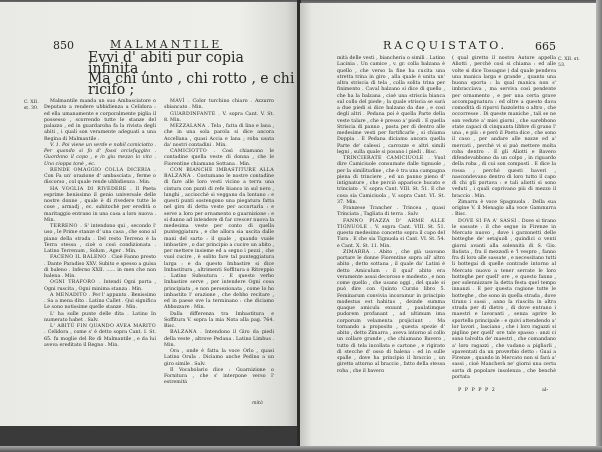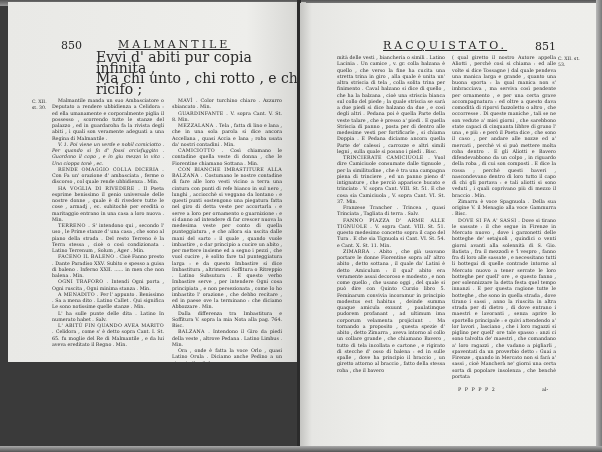--- a/index.html
+++ b/index.html
@@ -1,19 +1,19 @@
 <!DOCTYPE html>
 <html><head>
 <meta charset="utf-8">
 <style>
   html,body{margin:0;padding:0;}
   body{width:602px;height:452px;overflow:hidden;background:#3a3a3a;position:relative;font-family:"DejaVu Serif","Liberation Serif",serif;}
   .topband{position:absolute;left:0;top:0;width:602px;height:6px;background:linear-gradient(#555,#9a9a9a);}
   .page{position:absolute;background:#ebebe8;color:#2a2a2a;overflow:hidden;}
-  .page.left{left:8px;top:2px;width:298px;height:360px;background:linear-gradient(90deg,#e9e9e6 0%,#eeeeeb 80%,#d9d9d6 96%,#bdbdba 100%);}
+  .page.left{left:0;top:2px;width:298px;height:424px;background:linear-gradient(90deg,#e9e9e6 0%,#eeeeeb 80%,#d9d9d6 96%,#bdbdba 100%);}
   .page.right{left:300px;top:3px;width:296px;height:446px;background:linear-gradient(90deg,#c4c4c1 0%,#e6e6e3 4%,#efefec 30%,#eeeeeb 100%);}
   .gutter{position:absolute;left:297px;top:0;width:4px;height:452px;background:#2b2b2b;}
   .rightedge{position:absolute;left:596px;top:0;width:6px;height:452px;background:linear-gradient(90deg,#bbb,#777);}
   .bottomshade{position:absolute;left:0;bottom:0;width:602px;height:6px;background:linear-gradient(#aaa,#555);}
   .running-head{position:absolute;font-size:11px;letter-spacing:3px;}
   .folio{position:absolute;font-size:11px;}
   .verse{position:absolute;left:88px;top:20px;font-size:14px;line-height:10.5px;}
   .col{position:absolute;font-size:4.8px;line-height:6.25px;text-align:justify;}
   .col p{margin:0;text-indent:6px;}
   .col .lem{font-variant:small-caps;letter-spacing:.3px;}
@@ -56,22 +56,22 @@
     <p><span class="lem">BALZANA .</span> <span>Intendono il Giro da piedi della veste , altrove Pedana . Latino Limbus . Min.</span></p>
     <p><span>Ora , onde è fatta la voce Orlo , quasi Latino Orula . Diciamo anche Pedino a un giro simile . Salv.</span></p>
     <p><span>Il Vocabolario dice : Guarnizione o Fornitura , che s' interpone verso l' estremità</span></p>
   </div>
   <div class="catch" style="left:252px;top:398px;font-style:italic;">mità</div>
 </div>
 
 <div class="gutter"></div>
 
 <div class="page right">
-  <div class="running-head" style="left:83px;top:36px;text-decoration:underline;">RACQUISTATO.</div>
-  <div class="folio" style="left:235px;top:37px;">851</div>
+  <div class="running-head" style="left:83px;top:36px;">RACQUISTATO.</div>
+  <div class="folio" style="left:235px;top:37px;">665</div>
   <div class="col" style="left:37px;top:52px;width:108px;">
     <p style="text-indent:0"><span>mità delle vesti , biancheria o simili . Latino Lacinia . Un camice , v. gr. colla balzana è quello , che verso la fine ha cucita una stretta trina in giro , alla quale è unita un' altra striscia di tela , colla solita trina per finimento . Caval balzano si dice di quello , che ha la balzana , cioè una striscia bianca sul collo del piede ; la quale striscia se sarà a due piedi si dice balzano da due , e così degli altri . Pedana poi è quella Parte della veste talare , che è presso a' piedi . E quella Striscia di panno , posta per di dentro alle medesime vesti per fortificarle , si chiama Doppia . E Pedana diciamo ancora quella Parte de' calessi , carrozze e altri simili legni , sulla quale si posano i piedi . Bisc.</span></p>
     <p><span class="lem">TRINCIERATE CAMICIUOLE .</span> <span>Vuol dire Camiciuole consumate dalle tignuole , per la similitudine , che è tra una campagna piena di trinciere , ed un panno pieno d' intignature , che perciò apparisce bucato e trinciato . V. sopra Cant. VIII. St. 51. E che cosa sia Camiciuola , V. sopra Cant. VI. St. 37. Min.</span></p>
     <p><span>Franzese Trancher . Trincea , quasi Trinciata , Tagliata di terra . Salv.</span></p>
     <p><span class="lem">FANNO PIAZZA D' ARME ALLE TIGNUOLE .</span> <span>V. sopra Cant. VIII. St. 51. questo medesimo concetto sopra il capo del Tura . E che sia Tignuola si Cant. VI. St. 54. e Cant. X. St. 11. Min.</span></p>
     <p><span class="lem">ZIMARRA .</span> <span>Abito , che già usavano portare le donne Fiorentine sopra all' altro abito , detto sottana , il quale da' Latini è detto Amiculum : il qual' abito era veramente assai decoroso e modesto , e non come quello , che usano oggi , del quale si può dire con Quinto Curzio libro 5. Feminarum convivia incoramur in principio modestus est habitus , deinde summa quaque amicula exuunt , paulatimque pudorem profanant , ad ultimum ima corporum velamenta projiciunt . Ma tornando a proposito , questa spezie d' abito , detto Zimarra , aveva intorno al collo un collare grande , che chiamano Bavero , tutto di tela incollata e cartone , e rigirato di stecche d' osso di balena : ed in sulle spalle , dove ha principio il braccio , un giretto attorno al braccio , fatto della stessa roba , che il bavero</span></p>
   </div>
   <div class="col" style="left:152px;top:52px;width:104px;">
     <p style="text-indent:0"><span>( qual giretto il nostro Autore appella Aliotti , perchè così si chiama : ed alle volte si dice Tossagne ) dal quale pendeva una manica larga e grande , quanto una buona sporta : la qual manica non s' imbracciava , ma serviva così pendente per ornamento , e per una certa grave accompagnatura : ed oltre a questo dava comodità di riporvi fazzoletto o altro , che occorresse . Di queste maniche , tali se ne son vedute a' miei giorni , che sarebbono state capaci di cinquanta libbre di grano l' una , e più : e però il Poeta dice , che sono il caso , per andare alle nozze ed a' mercati , perchè vi si può mettere molta roba dentro . E gli Aliotti e Bavero difendevabbono da un colpo , in riguardo della roba , di cui son composti . E dice la rossa ; perchè questi baveri , nascondevano dentro di loro tutto il capo di chi gli portava : e tali aliotti si sono veduti , i quali coprivano più di mezzo il braccio . Min.</span></p>
     <p><span>Zimarra è voce Spagnuola . Della sua origine V. il Menagio alla voce Gammurra . Bisc.</span></p>

